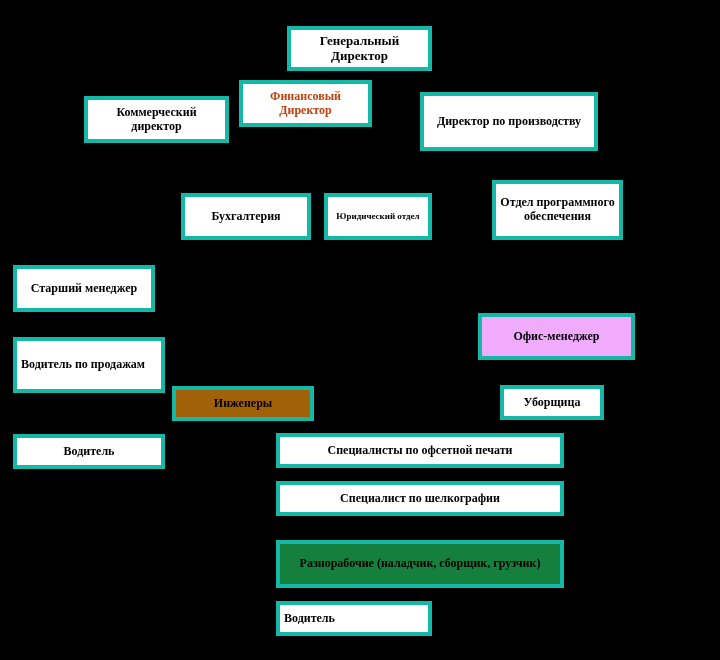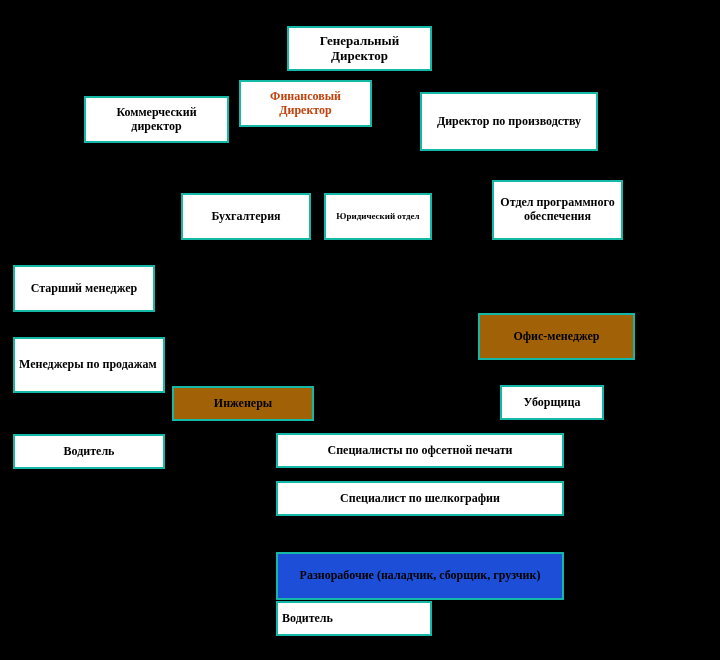--- a/index.html
+++ b/index.html
@@ -12,21 +12,21 @@
     width: 720px;
     height: 660px;
     background: #000000;
     overflow: hidden;
     font-family: "Liberation Serif", serif;
   }
   .node {
     position: absolute;
     background: #ffffff;
     color: #000000;
-    border: 2px solid #14b8a6;
+    border: 4px solid #14b8a6;
     box-sizing: border-box;
     display: flex;
     align-items: center;
     justify-content: center;
     text-align: center;
     font-weight: bold;
     line-height: 1.15;
     padding: 2px 4px;
   }
   .node.left {
@@ -43,22 +43,22 @@
 
 <div id="canvas">
     <div class="node s13" style="left: 287px; top: 26px; width: 145px; height: 45px; background: rgb(255, 255, 255); color: rgb(0, 0, 0);">Генеральный Директор</div>
     <div class="node s12" style="left: 84px; top: 96px; width: 145px; height: 47px; background: rgb(255, 255, 255); color: rgb(0, 0, 0);">Коммерческий директор</div>
     <div class="node s12" style="left: 239px; top: 80px; width: 133px; height: 47px; background: rgb(255, 255, 255); color: #c2410c;">Финансовый Директор</div>
     <div class="node s12" style="left: 420px; top: 92px; width: 178px; height: 59px; background: rgb(255, 255, 255); color: rgb(0, 0, 0);">Директор по производству</div>
     <div class="node s12" style="left: 181px; top: 193px; width: 130px; height: 47px; background: rgb(255, 255, 255); color: rgb(0, 0, 0); text-align: right;">Бухгалтерия</div>
     <div class="node s9" style="left: 324px; top: 193px; width: 108px; height: 47px; background: rgb(255, 255, 255); color: rgb(0, 0, 0);">Юридический отдел</div>
     <div class="node s8" style="left: 492px; top: 180px; width: 131px; height: 60px; background: rgb(255, 255, 255); color: rgb(0, 0, 0);">Отдел программного обеспечения</div>
     <div class="node s12" style="left: 13px; top: 265px; width: 142px; height: 47px; background: rgb(255, 255, 255); color: rgb(0, 0, 0);">Старший менеджер</div>
-    <div class="node s12" style="left: 478px; top: 313px; width: 157px; height: 47px; background: #a16207; color: rgb(0, 0, 0);">Офис-менеджер</div>
-    <div class="node s12 left" style="left: 13px; top: 337px; width: 152px; height: 56px; background: rgb(255, 255, 255); color: rgb(0, 0, 0);">Менеджеры по продажам</div>
+    <div class="node s12" style="left: 478px; top: 313px; width: 157px; height: 47px; background: #f0abfc; color: rgb(0, 0, 0);">Офис-менеджер</div>
+    <div class="node s12 left" style="left: 13px; top: 337px; width: 152px; height: 56px; background: rgb(255, 255, 255); color: rgb(0, 0, 0);">Водитель по продажам</div>
     <div class="node s12" style="left: 172px; top: 386px; width: 142px; height: 35px; background: #a16207; color: rgb(0, 0, 0);">Инженеры</div>
     <div class="node s12" style="left: 500px; top: 385px; width: 104px; height: 35px; background: rgb(255, 255, 255); color: rgb(0, 0, 0);">Уборщица</div>
     <div class="node s12" style="left: 13px; top: 434px; width: 152px; height: 35px; background: rgb(255, 255, 255); color: rgb(0, 0, 0);">Водитель</div>
     <div class="node s12" style="left: 276px; top: 433px; width: 288px; height: 35px; background: rgb(255, 255, 255); color: rgb(0, 0, 0);">Специалисты по офсетной печати</div>
     <div class="node s12" style="left: 276px; top: 481px; width: 288px; height: 35px; background: rgb(255, 255, 255); color: rgb(0, 0, 0);">Специалист по шелкографии</div>
-    <div class="node s12" style="left: 276px; top: 552px; width: 288px; height: 48px; background: #1d4ed8; color: rgb(0, 0, 0); text-align: center;">Разнорабочие (наладчик, сборщик, грузчик)</div>
+    <div class="node s12" style="left: 276px; top: 540px; width: 288px; height: 48px; background: #15803d; color: rgb(0, 0, 0); text-align: center;">Разнорабочие (наладчик, сборщик, грузчик)</div>
     <div class="node s12 left" style="left: 276px; top: 601px; width: 156px; height: 35px; background: rgb(255, 255, 255); color: rgb(0, 0, 0);">Водитель</div>
   </div>
 
 </body></html>

